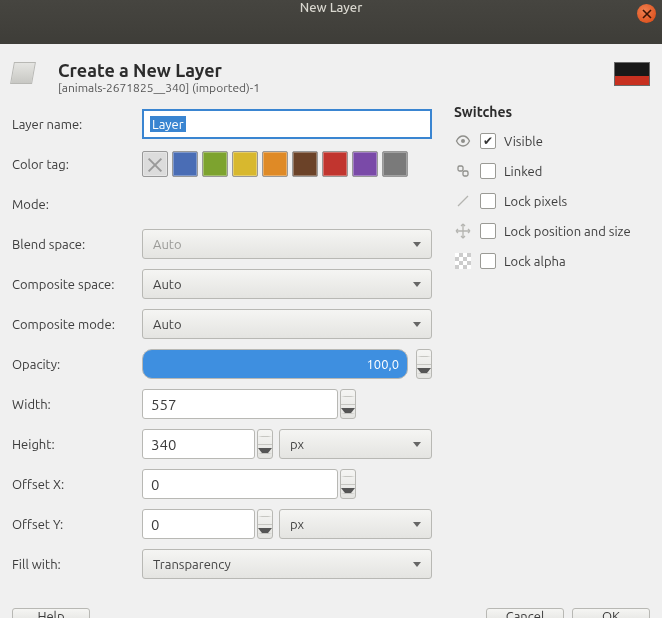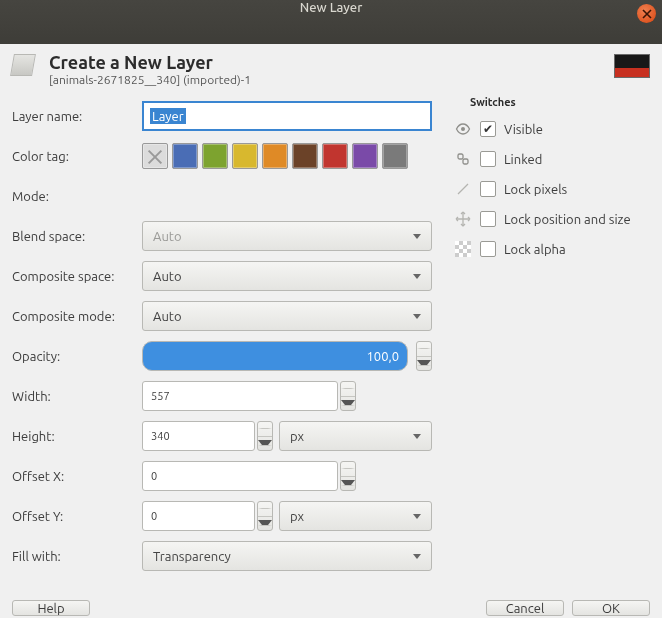--- a/index.html
+++ b/index.html
@@ -32,22 +32,23 @@
     background: radial-gradient(circle at 40% 35%, #f08050, #d84510);
     display:flex;align-items:center;justify-content:center;
   }
   .titlebar .close svg{display:block}
   .content {
     padding: 8px 12px 12px 12px;
   }
   .header-row {
     display: flex;
     align-items: flex-start;
-    gap: 15px;
+    gap: 24px;
     margin-bottom: 10px;
+    margin-top: 8px;
   }
   .header-icon {
     width: 22px; height: 22px;
     background: linear-gradient(to bottom,#e5e5e2,#c8c8c4);
     border:1px solid #b8b8b4;
     margin-top:2px;
     transform: skewX(-10deg);
   }
   .header-text h1 {
     margin: 0;
@@ -136,29 +137,29 @@
   }
   .spinbtns div{flex:1;display:flex;align-items:center;justify-content:center;}
   .spinbtns div:first-child{border-bottom:1px solid #c6c6c2;}
   .tri-up{width:0;height:0;border-left:4px solid transparent;border-right:4px solid transparent;border-bottom:5px solid #555;}
   .tri-dn{width:0;height:0;border-left:4px solid transparent;border-right:4px solid transparent;border-top:5px solid #555;}
   .numwrap{
     flex:1;display:flex;height:30px;max-width:214px;
   }
   .numinput{
     flex:1;height:30px;border:1px solid #b8b8b4;background:#fff;
-    border-radius:3px;padding:0 8px;font-size:11px;
+    border-radius:3px;padding:0 8px;font-size:15px;
     display:flex;align-items:center;color:#3c3c3c;
   }
   .unit{
     width:58px;
   }
   
   .switches h3{
-    margin:0 0 6px 16px;font-size:11px;font-weight:bold;color:#2c2c2c;
+    margin:0 0 6px 0;font-size:14px;font-weight:bold;color:#2c2c2c;
   }
   .swrow{display:flex;align-items:center;gap:8px;height:30px;}
   .swicon{width:18px;display:flex;justify-content:center;color:#8f8f8b;}
   .chk{
     width:16px;height:16px;border:1px solid #9a9a95;border-radius:2px;
     background:#fff;display:flex;align-items:center;justify-content:center;
     font-size:12px;color:#333;
   }
   .chk.checked::after{content:"✔";font-size:12px;line-height:1;}
   

